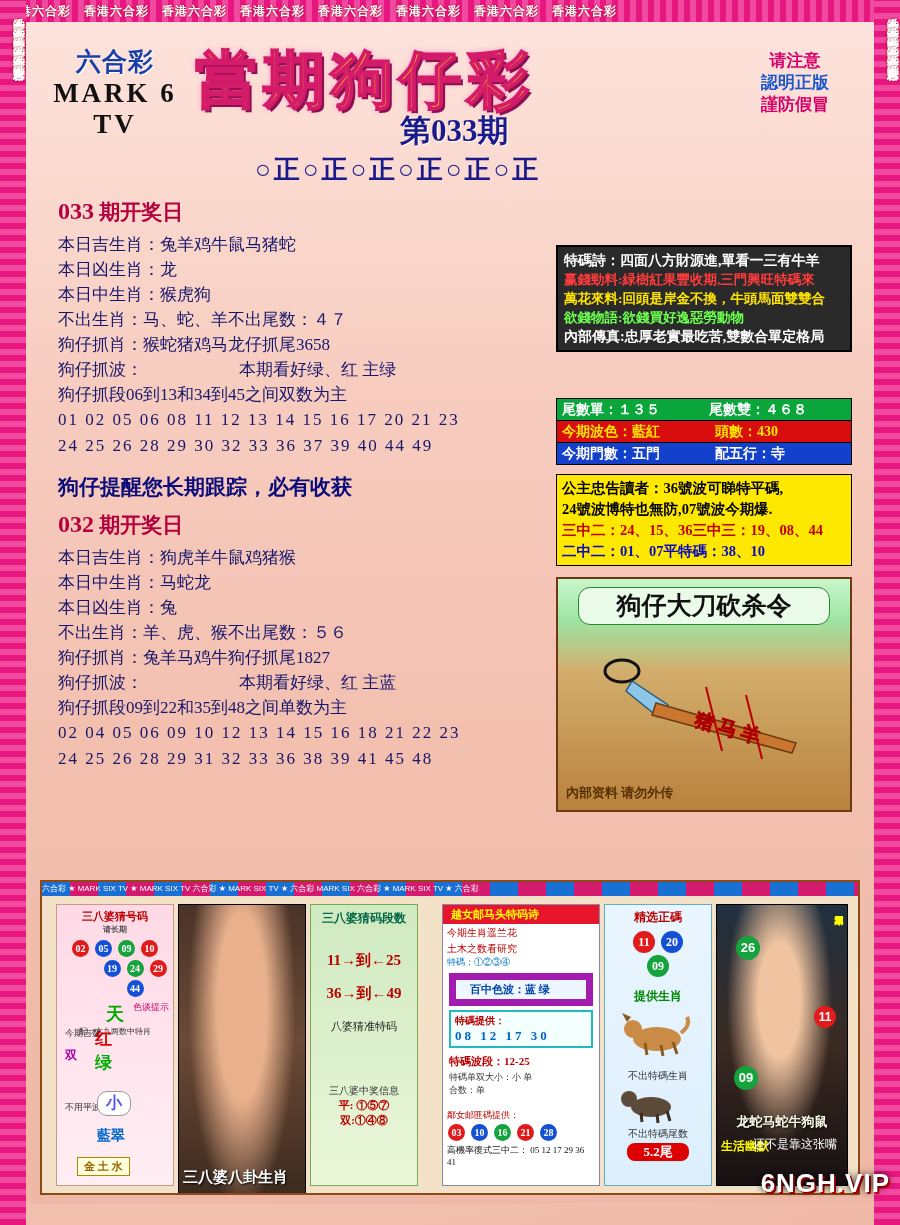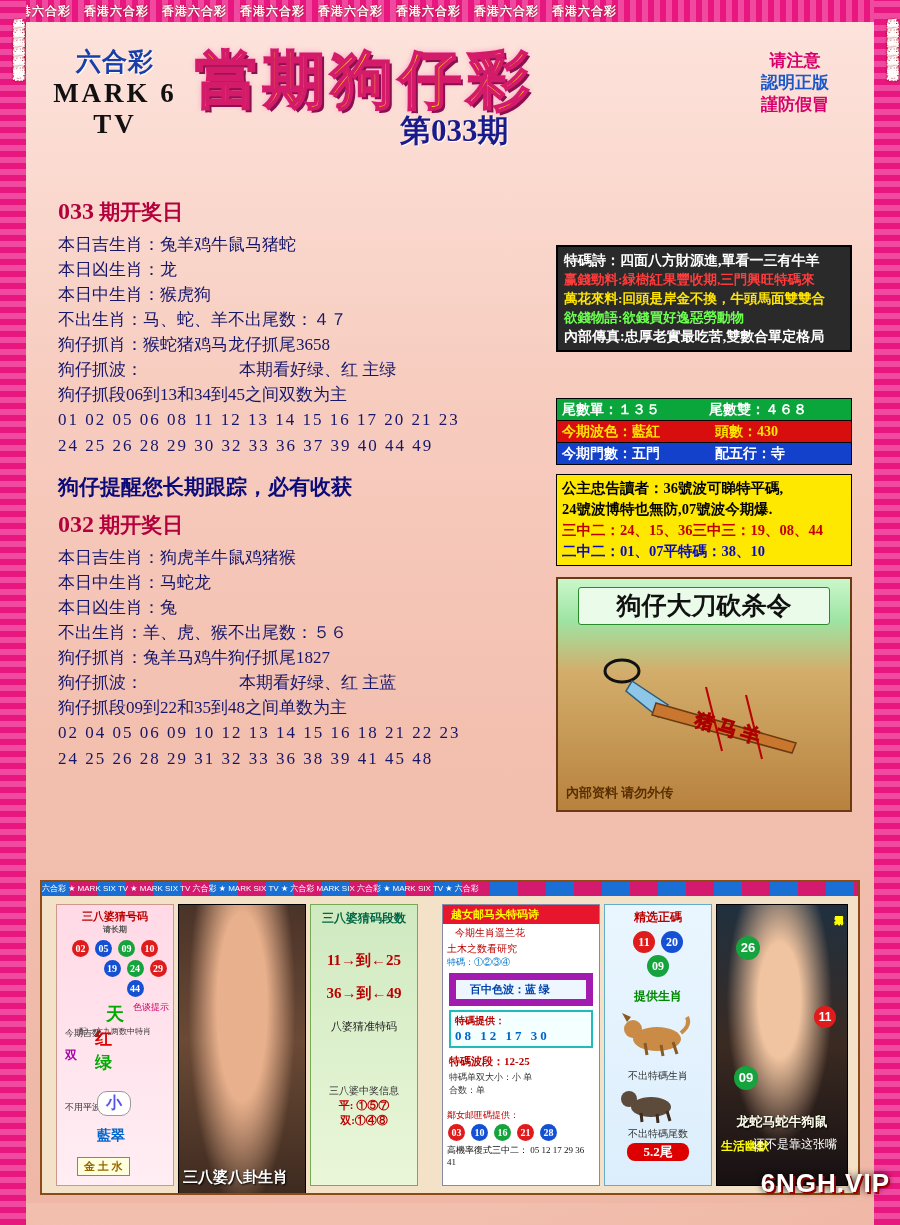--- a/index.html
+++ b/index.html
@@ -90,21 +90,21 @@
     background:#ffe800;border:1px solid #000;box-sizing:border-box;padding:3px 5px;}
   .yellowbox div{font-size:14.5px;font-weight:bold;color:#000;line-height:21px;
     font-family:"Liberation Serif","DejaVu Serif",serif;white-space:nowrap;}
   .yellowbox .rd{color:#c00000;}
   .yellowbox .bl{color:#0a0ac0;}
 
   .knife{position:absolute;left:556px;top:577px;width:296px;height:235px;
     border:2px solid #6a3b12;box-sizing:border-box;
     background:linear-gradient(180deg,#caf7cb 0%,#9ee4a3 18%,#d3ad6b 40%,#b8823e 100%);}
   .knife .kt{margin:8px auto 0;width:250px;height:36px;background:#eafbe9;
-    border:1px solid #2a8b2a;border-radius:3px;text-align:center;
+    border:1px solid #2a8b2a;border-radius:12px;text-align:center;
     font-size:25px;font-weight:bold;color:#111;line-height:36px;
     font-family:"Liberation Serif","DejaVu Serif",serif;}
   .knife .blade{position:absolute;left:28px;top:68px;width:240px;height:120px;}
   .knife .kf{position:absolute;left:8px;bottom:8px;font-size:13px;color:#5a2f00;
     font-weight:bold;font-family:"Liberation Serif","DejaVu Serif",serif;}
 
   
   .bottom{position:absolute;left:40px;top:880px;width:820px;height:315px;
     border:2px solid #8b4a16;box-sizing:border-box;background:#f3e2c8;overflow:hidden;}
   .bstrip{position:absolute;left:0;top:0;width:100%;height:14px;
@@ -169,20 +169,21 @@
     <div class="l1">六合彩</div>
     <div class="l2">MARK 6 TV</div>
   </div>
   <div class="title">當期狗仔彩</div>
   <div class="issue">第033期</div>
   <div class="notice">
     <div>请注意</div>
     <div>認明正版</div>
     <div>謹防假冒</div>
   </div>
+  <div class="headrow">○正○正○正○正○正○正</div>
 
   <div class="lcol">
 
     <div class="sec-title">
       <span class="num">033</span>
       <span>期开奖日</span>
     </div>
 
     <div class="line">
       <span>本日吉生肖：</span><span>兔羊鸡牛鼠马猪蛇</span>
@@ -340,21 +341,21 @@
       <div style="text-align:center;margin-top:24px;font-size:15px;font-weight:bold;color:#b00;">11→到←25</div>
       <div style="text-align:center;margin-top:14px;font-size:15px;font-weight:bold;color:#b00;">36→到←49</div>
       <div style="text-align:center;margin-top:16px;font-size:11px;color:#222;">八婆猜准特码</div>
       <div style="text-align:center;margin-top:50px;font-size:10px;color:#333;">三八婆中奖信息</div>
       <div style="text-align:center;font-size:11px;color:#b00;font-weight:bold;">平: ①⑤⑦</div>
       <div style="text-align:center;font-size:11px;color:#b00;font-weight:bold;">双:①④⑧</div>
     </div>
 
     <div class="panel p-d mini">
       <div style="background:#e8162d;color:#ff0;font-size:11px;font-weight:bold;padding:2px 8px;">越女邮马头特码诗</div>
-      <div style="font-size:10px;color:#b00;padding:2px 12px;">今期生肖遥兰花</div>
+      <div style="font-size:10px;color:#b00;padding:2px 4px;">今期生肖遥兰花</div>
       <div style="font-size:10px;color:#b00;padding:0 4px;">土木之数看研究</div>
       <div style="font-size:9px;color:#07c;padding:0 4px;">特碼：①②③④</div>
       <div style="margin:4px 6px;border:7px solid #a21caf;background:#eef6ff;font-size:11px;font-weight:bold;color:#04a;padding:2px 14px;">百中色波：蓝 绿</div>
       <div style="margin:4px 6px;border:2px solid #2bb;background:#f4ffff;padding:2px 4px;">
         <div style="font-size:10px;color:#b00;font-weight:bold;">特碼提供：</div>
         <div style="color:#06c;font-size:13px;font-weight:bold;letter-spacing:3px;">
           <span>08</span>
           <span>12</span>
           <span>17</span>
           <span>30</span>

